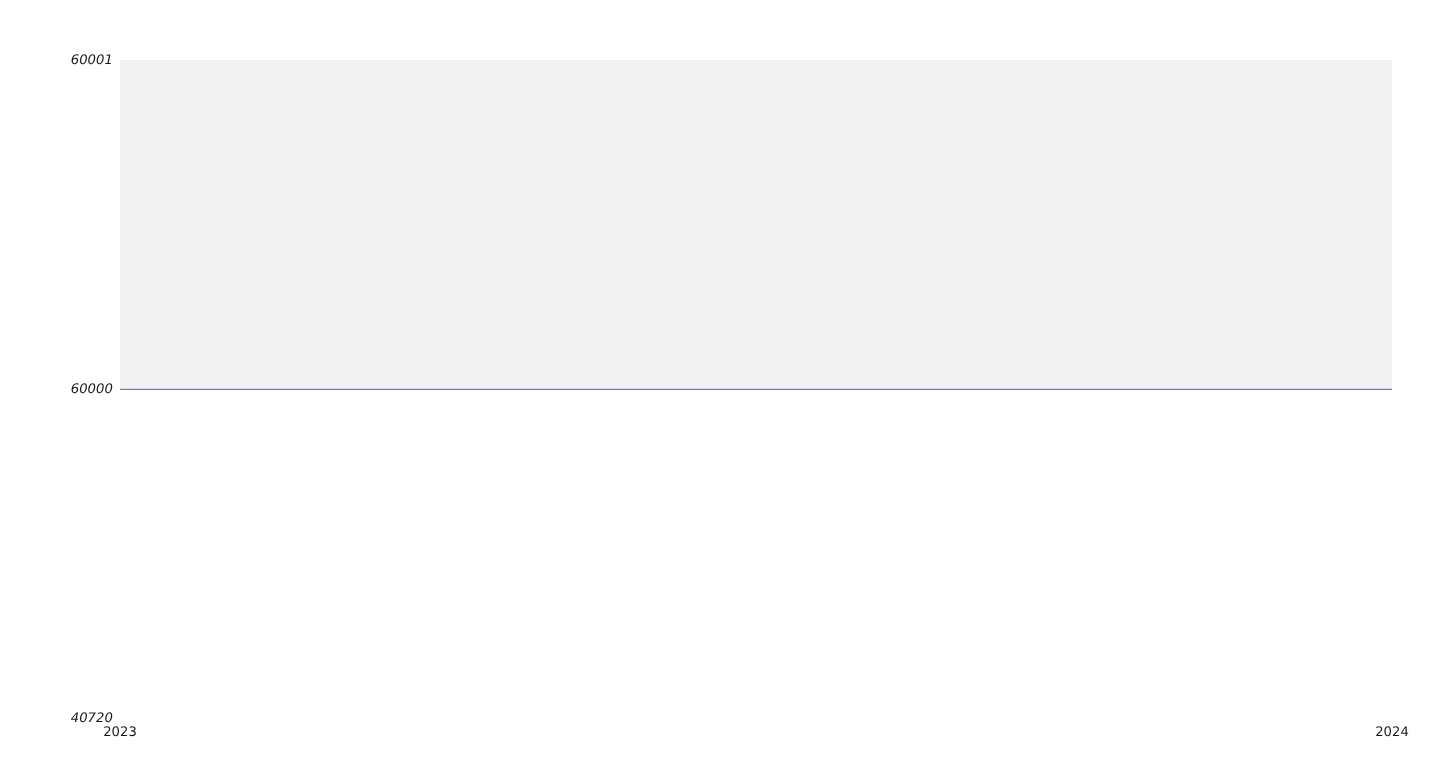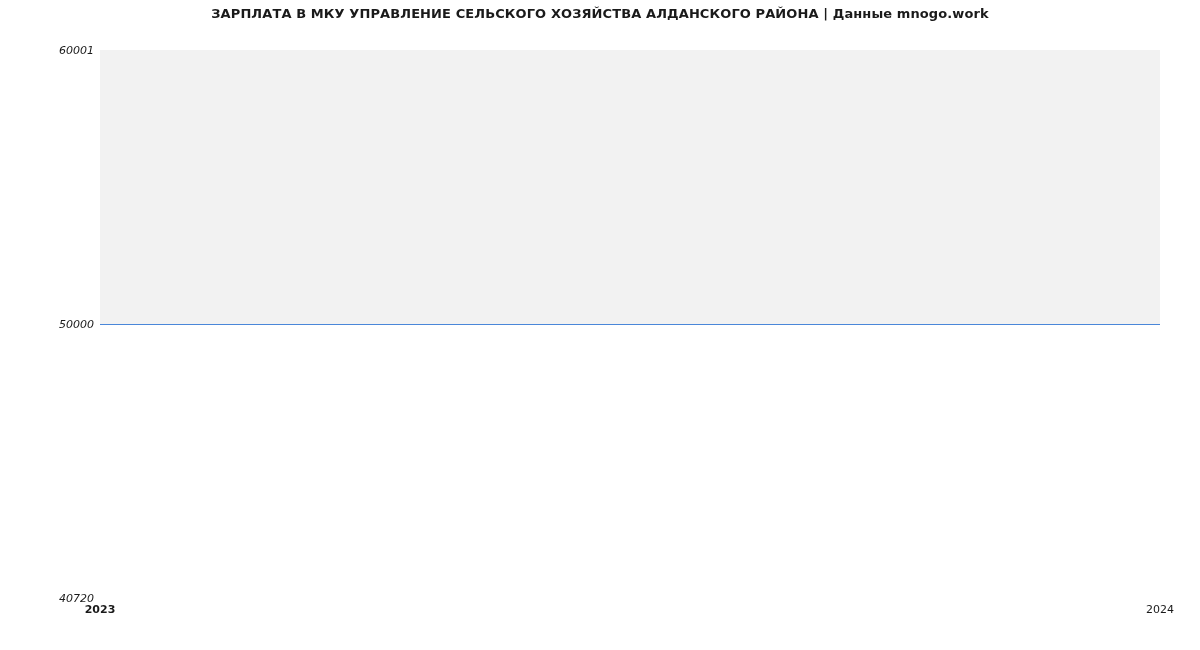--- a/index.html
+++ b/index.html
@@ -63,27 +63,26 @@
     font-size: 11px;
     color: #1a1a1a;
     transform: translateX(-50%);
   }
 </style>
 </head>
 <body>
 
 <div class="chart-wrap">
 
-  <div class="title">ЗАРПЛАТА В МКУ  УПРАВЛЕНИЕ СЕЛЬСКОГО ХОЗЯЙСТВА АЛДАНСКОГО РАЙОНА | Данные mnogo.work</div>
 
   <div class="y-tick" style="top:598px;">40720</div>
-  <div class="y-tick" style="top:324px;">50000</div>
+  <div class="y-tick" style="top:324px;">60000</div>
   <div class="y-tick" style="top:50px;">60001</div>
 
-  <div class="x-tick" style="left:100px;font-weight:bold;">2023</div>
+  <div class="x-tick" style="left:100px;">2023</div>
   <div class="x-tick" style="left:1160px;">2024</div>
 
   <div class="plot">
 
     <div class="band" style="top:0; height:274px;"></div>
 
     <div class="line" style="top:274px;"></div>
   </div>
 
 </div>

